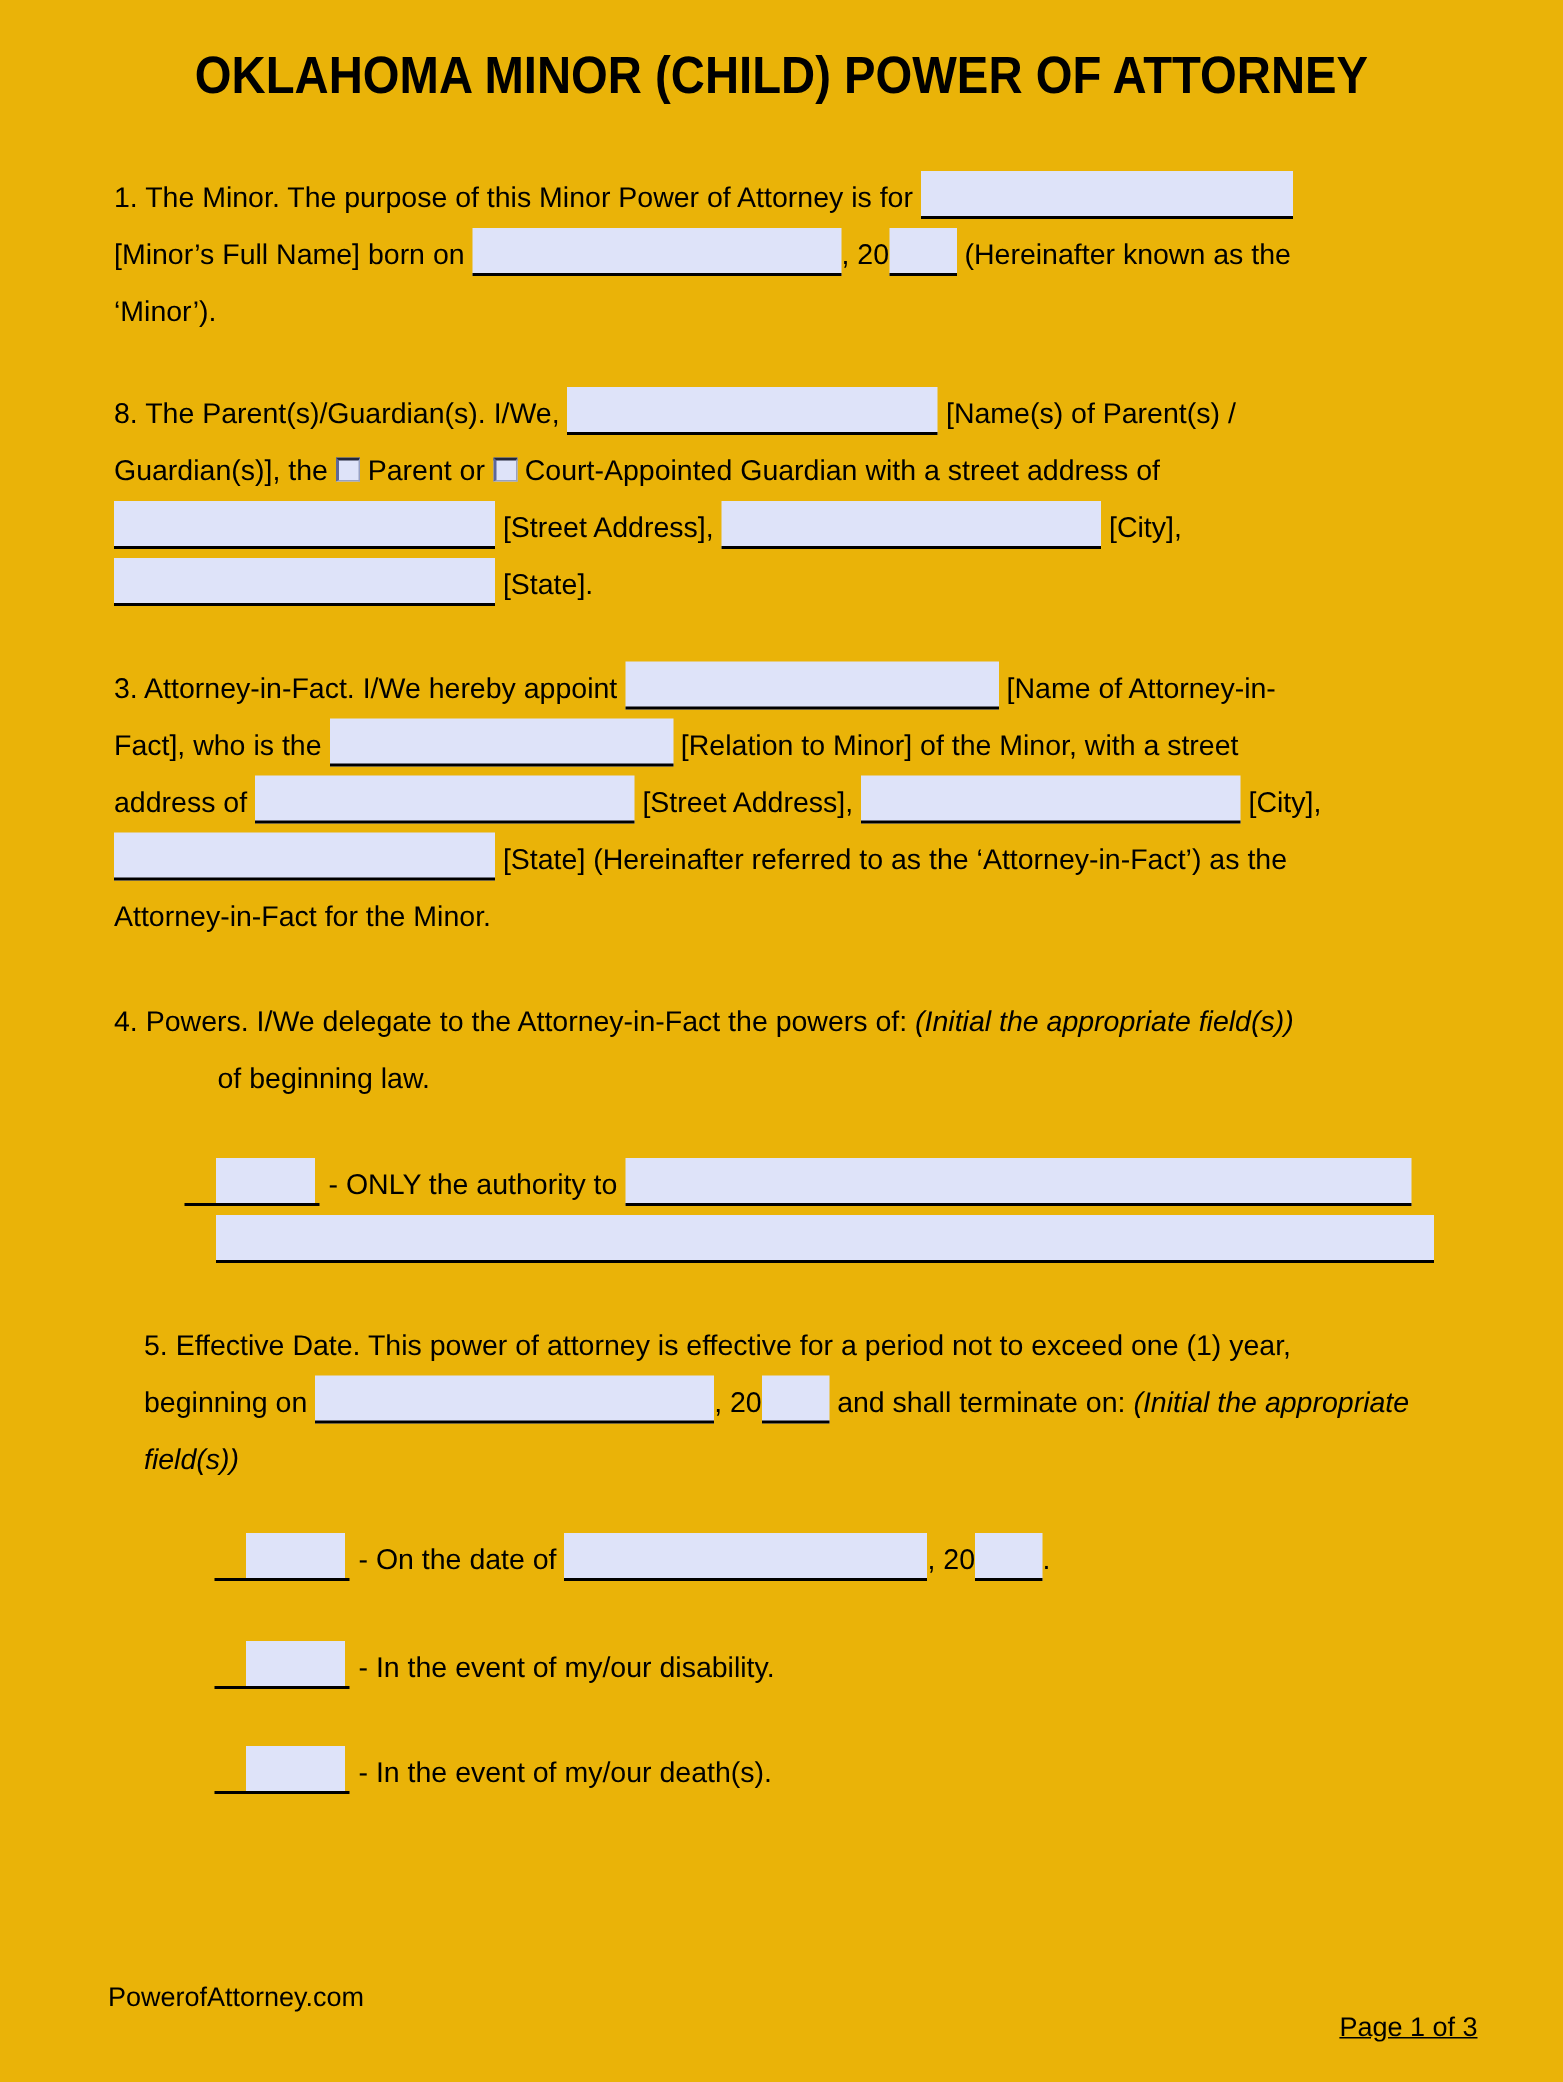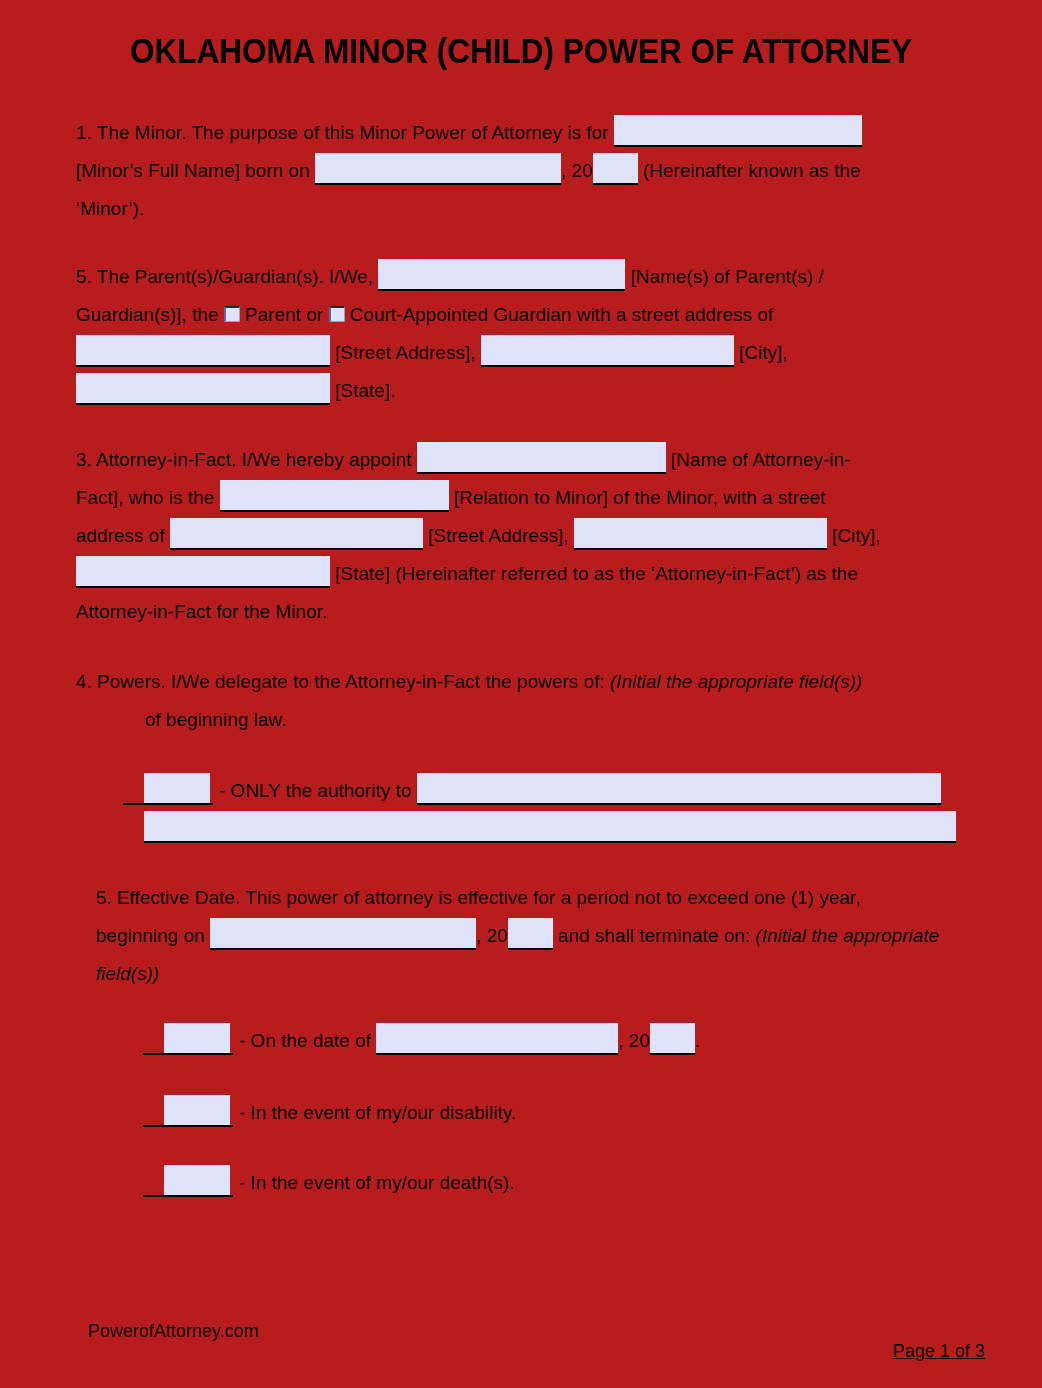--- a/index.html
+++ b/index.html
@@ -1,19 +1,19 @@
 <!DOCTYPE html>
 <html><head>
 <meta charset="utf-8">
 <style>
   html,body{margin:0;padding:0;background:#ffffff;}
   .page{
     position:relative;
     width:1042px;height:1388px;
-    background:#b91c1c;
+    background:#eab308;
     font-family:"Liberation Sans",sans-serif;
     font-size:19px;color:#000;
     overflow:hidden;
   }
   .content{padding:0 76px;}
   h1.doc-title{
     margin:30px 0 0 0;
     font-size:35px;font-weight:bold;
     line-height:42px;text-align:center;white-space:nowrap;
     transform:scaleX(0.9);transform-origin:50% 50%;
@@ -50,21 +50,21 @@
   }
   .indent1{padding-left:47px;margin-top:29px;}
   .indent1b{padding-left:69px;}
   .item2{margin-top:33px;}
   .fullblank-line{padding-left:68px;}
   .opt{padding-left:47px;}
   .opt-1{margin-top:29px;}
   .opt-2{margin-top:34px;}
   .opt-3{margin-top:32px;}
   .footer-site{
-    position:absolute;left:88px;top:1320px;
+    position:absolute;left:72px;top:1320px;
     font-size:18px;line-height:22px;
   }
   .footer-page{
     position:absolute;right:57px;top:1340px;
     font-size:18px;line-height:22px;text-decoration:underline;
   }
 </style>
 </head>
 <body>
 
@@ -80,21 +80,21 @@
       <div class="line">
         <span>[Minor’s Full Name] born on </span><span class="blank" style="width:246px"></span><span>, 20</span><span class="blank yblank"></span><span> (Hereinafter known as the</span>
       </div>
       <div class="line">
         <span>‘Minor’).</span>
       </div>
     </div>
 
     <div class="sec">
       <div class="line">
-        <b>5. The Parent(s)/Guardian(s)</b><span>. I/We, </span><span class="blank" style="width:247px"></span><span> [Name(s) of Parent(s) /</span>
+        <b>8. The Parent(s)/Guardian(s)</b><span>. I/We, </span><span class="blank" style="width:247px"></span><span> [Name(s) of Parent(s) /</span>
       </div>
       <div class="line">
         <span>Guardian(s)], the </span><span class="checkbox"></span><span> Parent or </span><span class="checkbox"></span><span> Court-Appointed Guardian with a street address of</span>
       </div>
       <div class="line">
         <span class="blank" style="width:254px"></span><span> [Street Address], </span><span class="blank" style="width:253px"></span><span> [City],</span>
       </div>
       <div class="line">
         <span class="blank" style="width:254px"></span><span> [State].</span>
       </div>

